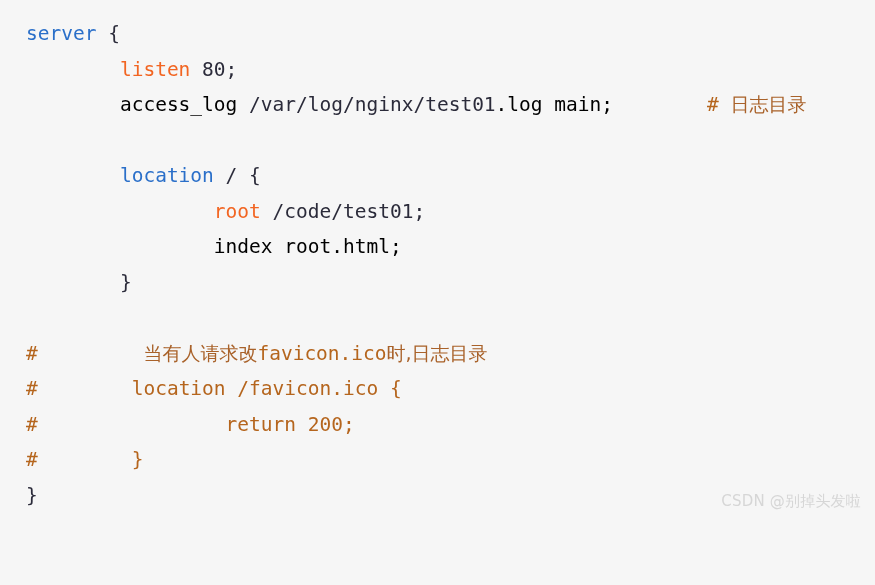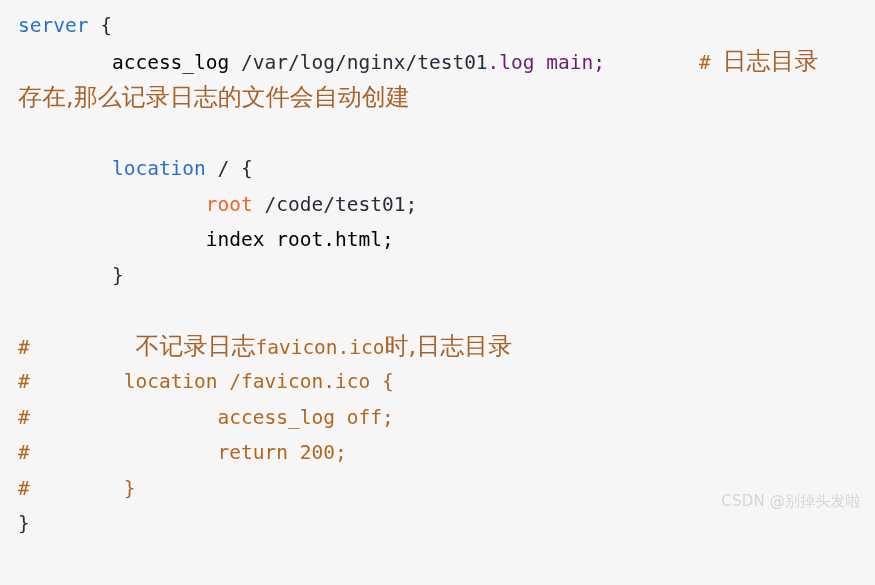--- a/index.html
+++ b/index.html
@@ -11,44 +11,44 @@
     height: 585px;
     background: #f6f6f6;
     font-family: "DejaVu Sans Mono", "Liberation Mono", monospace;
     overflow: hidden;
   }
   #code-block {
     position: relative;
     width: 875px;
     height: 519px;
     box-sizing: border-box;
-    padding: 8px;
+    padding: 16px;
   }
   .code-line {
     height: 35.5px;
     line-height: 35.5px;
     white-space: pre;
     font-size: 19.5px;
     letter-spacing: 0px;
     padding-left: 10px;
   }
   .code-line.wrapped {
     height: auto;
     white-space: pre-wrap;
   }
   .tok { white-space: pre; }
 
   
   .t-directive  { color: #2a6fc9; }   
   .t-keyword    { color: #f26522; }   
   .t-builtin    { color: #000000; }   
-  .t-literal    { color: #701a75; }   
+  .t-literal    { color: #000000; }   
   .t-plain      { color: #2b2b3a; }   
   .t-comment    { color: #b5651d; }   
-  .t-comment-cn { color: #a9622a; font-family: "DejaVu Sans", "Liberation Sans", sans-serif; font-size: 24px; }
+  .t-comment-cn { color: #a9622a; font-family: "DejaVu Sans", "Liberation Sans", sans-serif; font-size: 19px; }
 
   .blank-line { height: 35.5px; }
 
   #watermark {
     position: absolute;
     right: 14px;
     bottom: 8px;
     color: #d6d6d6;
     font-family: "DejaVu Sans", "Liberation Sans", sans-serif;
     font-size: 15px;
@@ -56,29 +56,28 @@
     white-space: pre;
     user-select: none;
   }
 </style>
 </head>
 <body>
 
 <div id="code-block">
   <div id="code-lines">
       <div class="code-line"><span class="tok t-directive">server</span><span class="tok t-plain"> {</span></div>
+      <div class="code-line"><span class="tok t-plain">        </span><span class="tok t-keyword">listen</span><span class="tok t-plain"> 80;</span></div>
       <div class="code-line wrapped"><span class="tok t-plain">        </span><span class="tok t-builtin">access_log</span><span class="tok t-plain"> /var/log/nginx/test01</span><span class="tok t-literal">.log main;</span><span class="tok t-plain">        </span><span class="tok t-comment"># </span><span class="tok t-comment-cn">日志目录</span></div>
-      <div class="code-line"><span class="tok t-comment-cn">存在,那么记录日志的文件会自动创建</span></div>
       <div class="blank-line"></div>
       <div class="code-line"><span class="tok t-plain">        </span><span class="tok t-directive">location</span><span class="tok t-plain"> / {</span></div>
       <div class="code-line"><span class="tok t-plain">                </span><span class="tok t-keyword">root</span><span class="tok t-plain"> /code/test01;</span></div>
       <div class="code-line"><span class="tok t-plain">                </span><span class="tok t-builtin">index root.html;</span></div>
       <div class="code-line"><span class="tok t-plain">        }</span></div>
       <div class="blank-line"></div>
-      <div class="code-line"><span class="tok t-comment">#</span><span class="tok t-comment">         </span><span class="tok t-comment-cn">不记录日志</span><span class="tok t-comment">favicon.ico</span><span class="tok t-comment-cn">时,日志目录</span></div>
+      <div class="code-line"><span class="tok t-comment">#</span><span class="tok t-comment">         </span><span class="tok t-comment-cn">当有人请求改</span><span class="tok t-comment">favicon.ico</span><span class="tok t-comment-cn">时,日志目录</span></div>
       <div class="code-line"><span class="tok t-comment">#</span><span class="tok t-comment">        location /favicon.ico {</span></div>
-      <div class="code-line"><span class="tok t-comment">#</span><span class="tok t-comment">                access_log off;</span></div>
       <div class="code-line"><span class="tok t-comment">#</span><span class="tok t-comment">                return 200;</span></div>
       <div class="code-line"><span class="tok t-comment">#</span><span class="tok t-comment">        }</span></div>
       <div class="code-line"><span class="tok t-plain">}</span></div>
     </div>
   <div id="watermark">CSDN @别掉头发啦</div>
 </div>
 
 </body></html>

